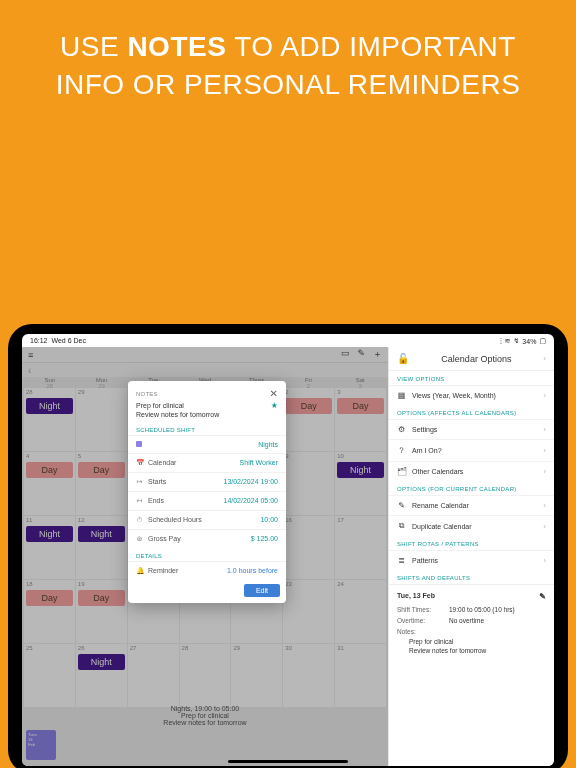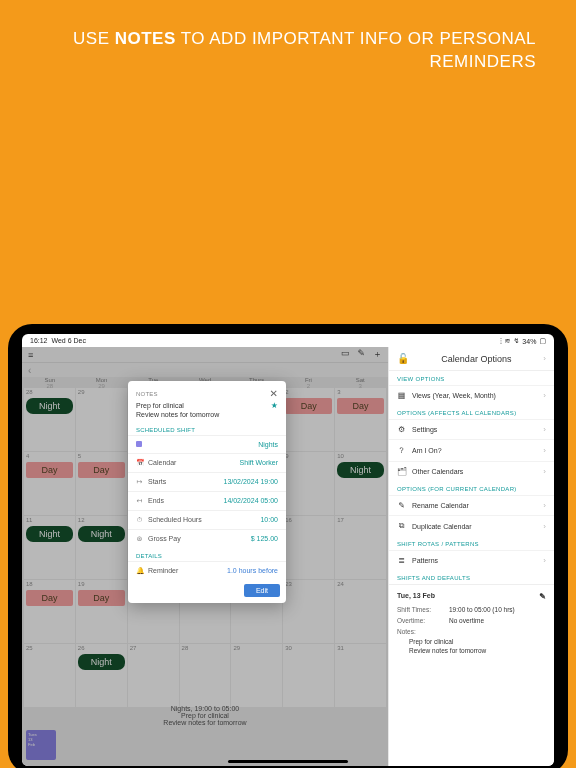--- a/index.html
+++ b/index.html
@@ -4,24 +4,24 @@
 <style>
   * { box-sizing: border-box; margin: 0; padding: 0; }
   html, body { width: 576px; height: 768px; }
   body {
     background: #f49a1a;
     font-family: -apple-system, "Helvetica Neue", Arial, sans-serif;
     overflow: hidden;
     position: relative;
   }
   .promo-text {
-    text-align: right;
+    text-align: center;
     color: #fff;
     font-weight: 300;
-    font-size: 17px;
+    font-size: 28px;
     letter-spacing: .5px;
     padding: 28px 40px 0;
     line-height: 1.35;
   }
   .promo-text .b { font-weight: 700; }
 
   .tablet {
     position: absolute;
     left: 50%;
     bottom: -6px;
@@ -93,21 +93,21 @@
     font-size:6px; color:#999;
     padding:1px 2px;
     overflow:hidden;
   }
   .cell .n { position:absolute; top:1px; left:2px; }
   .shift {
     position:absolute; left:2px; right:2px; top:10px;
     border-radius:2px; text-align:center;
     font-size:9px; padding:3px 0; color:#fff;
   }
-  .shift.night { background:#14532d;border-radius:7px; }
+  .shift.night { background:#4c1d95; }
   .shift.day { background:#fca5a5; color:#5a4a2a; }
 
   .dim {
     position:absolute; inset:0;
     background:rgba(0,0,0,.28);
   }
 
   .footer-strip {
     position:absolute; bottom:40px; left:0; right:0;
     font-size:7px; text-align:center; color:#555;

